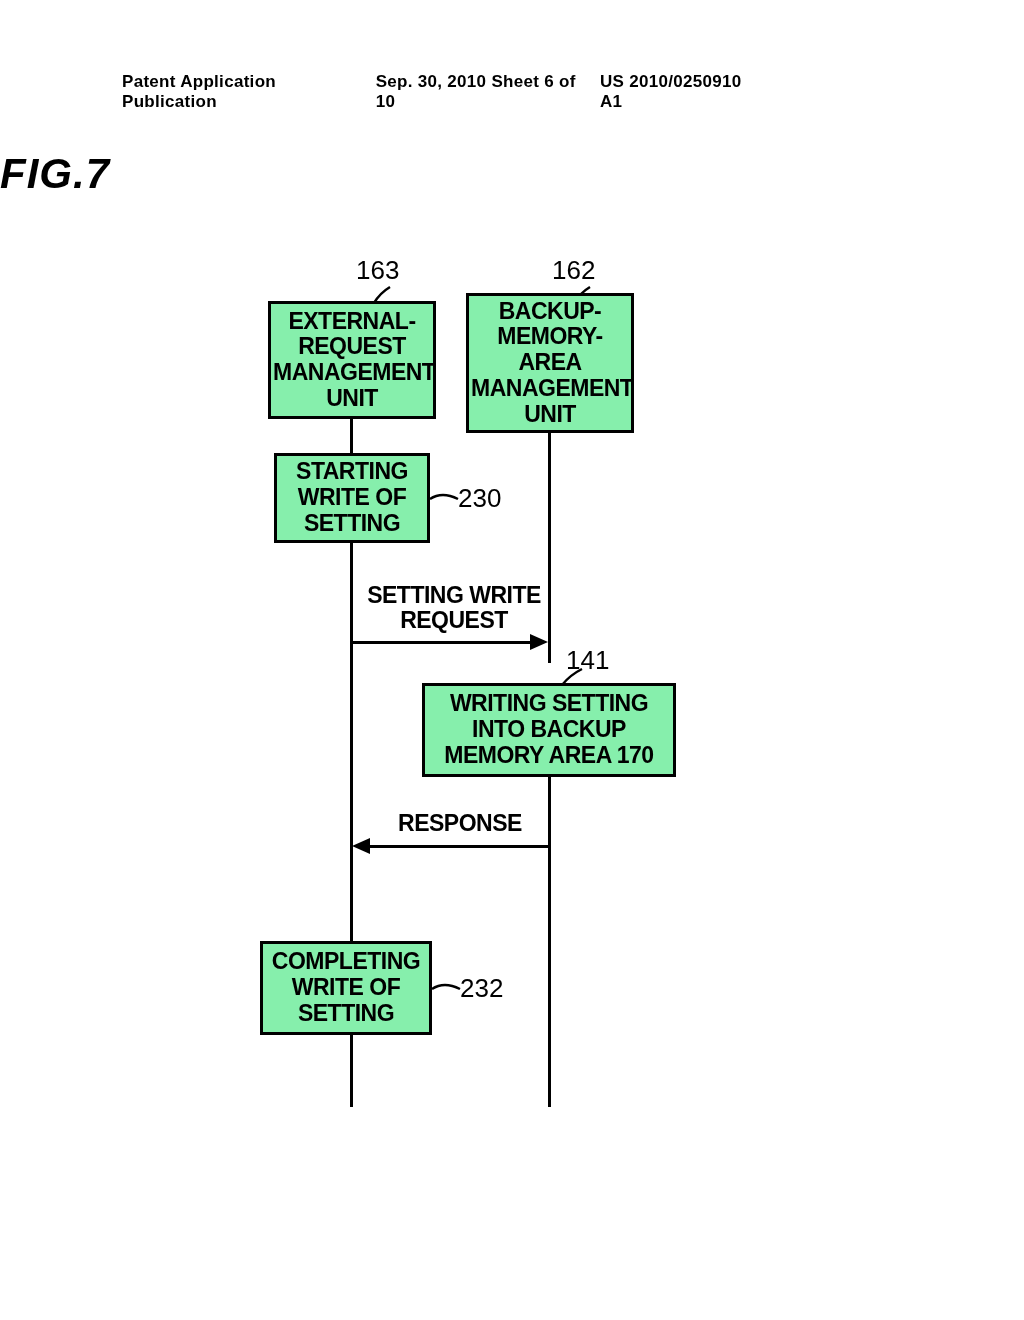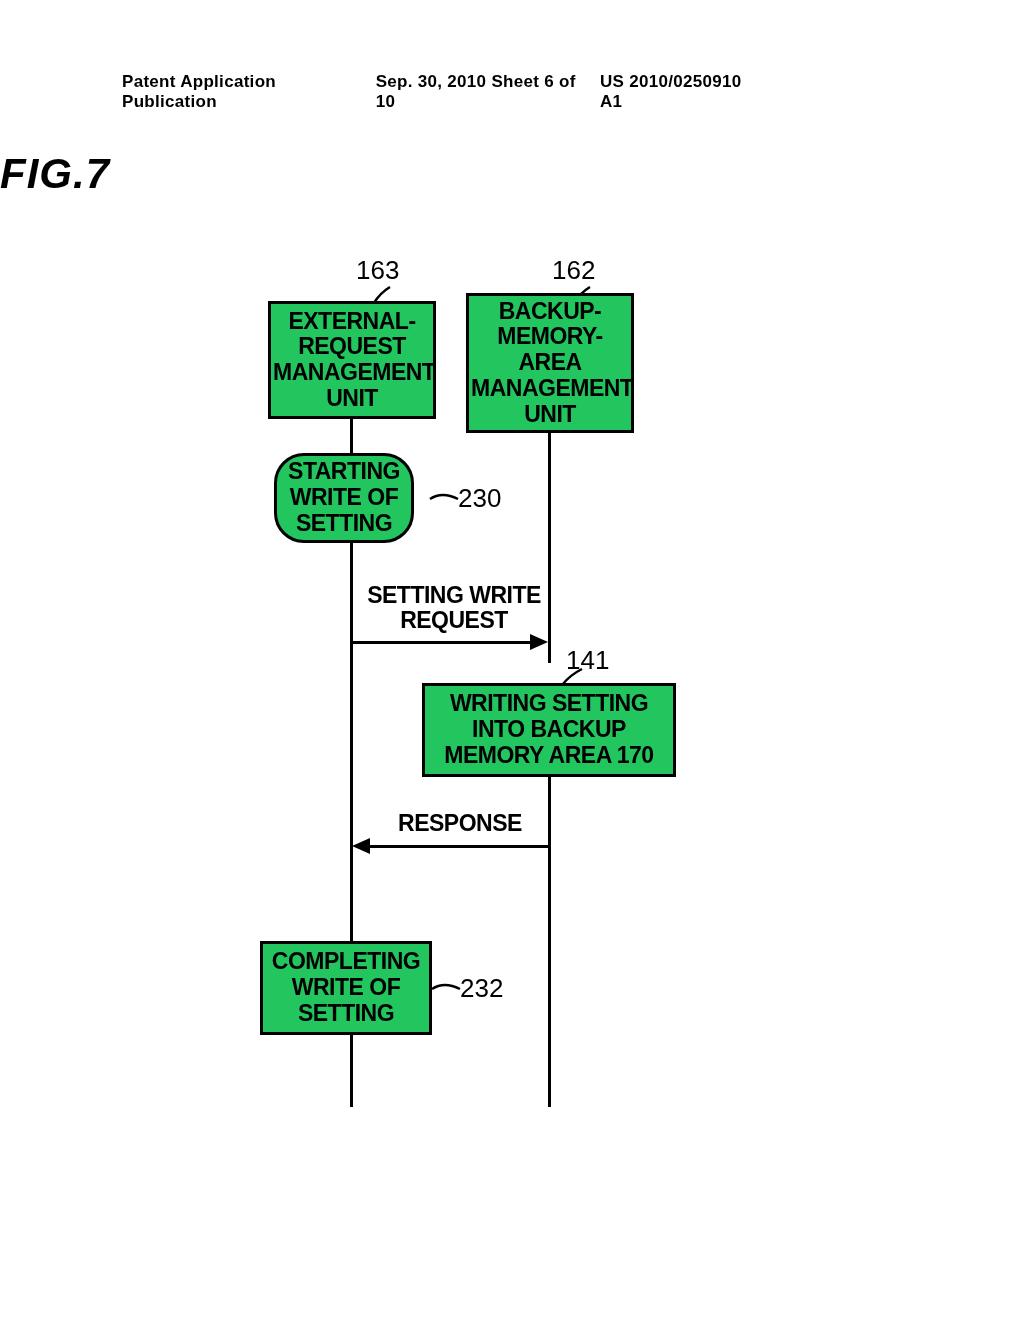--- a/index.html
+++ b/index.html
@@ -49,21 +49,21 @@
     font-weight: 500;
   }
   .ref-tick {
     position: absolute;
     width: 22px;
     height: 22px;
   }
   .box {
     position: absolute;
     border: 3px solid #000;
-    background: #22c55e;
+    background: #86efac;
     text-align: center;
     font-size: 23px;
     font-weight: 700;
     display: flex;
     flex-direction: column;
     justify-content: center;
     line-height: 1.12;
     padding: 4px 2px;
     letter-spacing: -0.5px;
   }
@@ -134,21 +134,21 @@
     <span style="white-space:pre-line;">BACKUP-
 MEMORY-
 AREA
 MANAGEMENT
 UNIT</span>
   </div>
 
   <div class="lifeline" style="left:90px; top:164px; height:34px;"></div>
   <div class="lifeline" style="left:288px; top:178px; height:230px;"></div>
 
-  <div class="box" style="left:14px; top:198px; width:140px; height:90px;border-radius:30px;">
+  <div class="box" style="left:14px; top:198px; width:156px; height:90px;">
     <span style="white-space:pre-line;">STARTING
 WRITE OF
 SETTING</span>
   </div>
   <div class="ref" style="left:198px; top:228px;">230</div>
   <svg style="position:absolute; left:168px; top:234px; width:32px; height:20px;">
       <path d="M2 10 Q14 2 30 10" stroke="#000" stroke-width="2.5" fill="none"></path>
     </svg>
 
   <div class="lifeline" style="left:90px; top:288px; height:400px;"></div>

